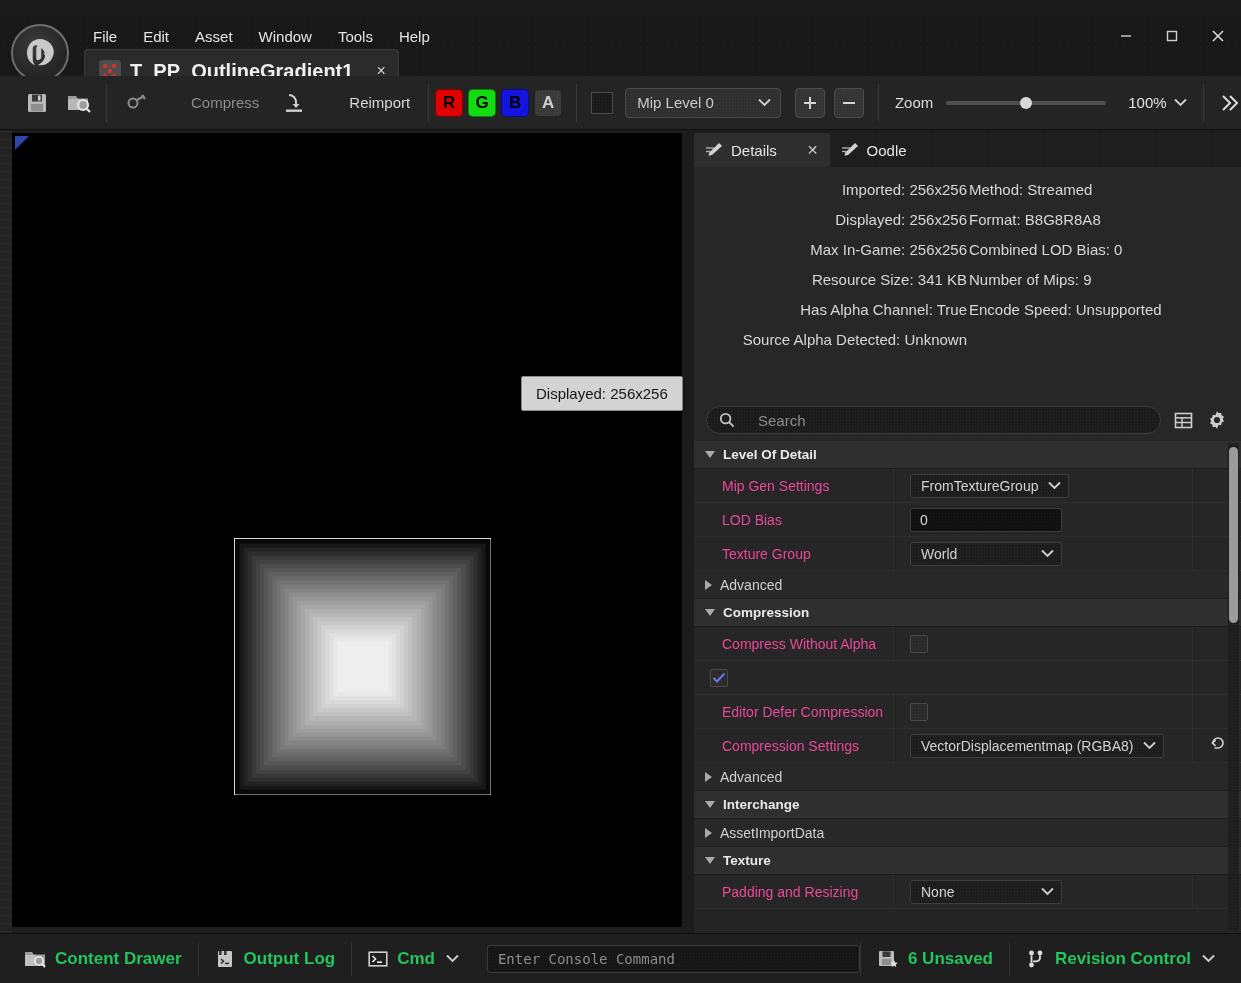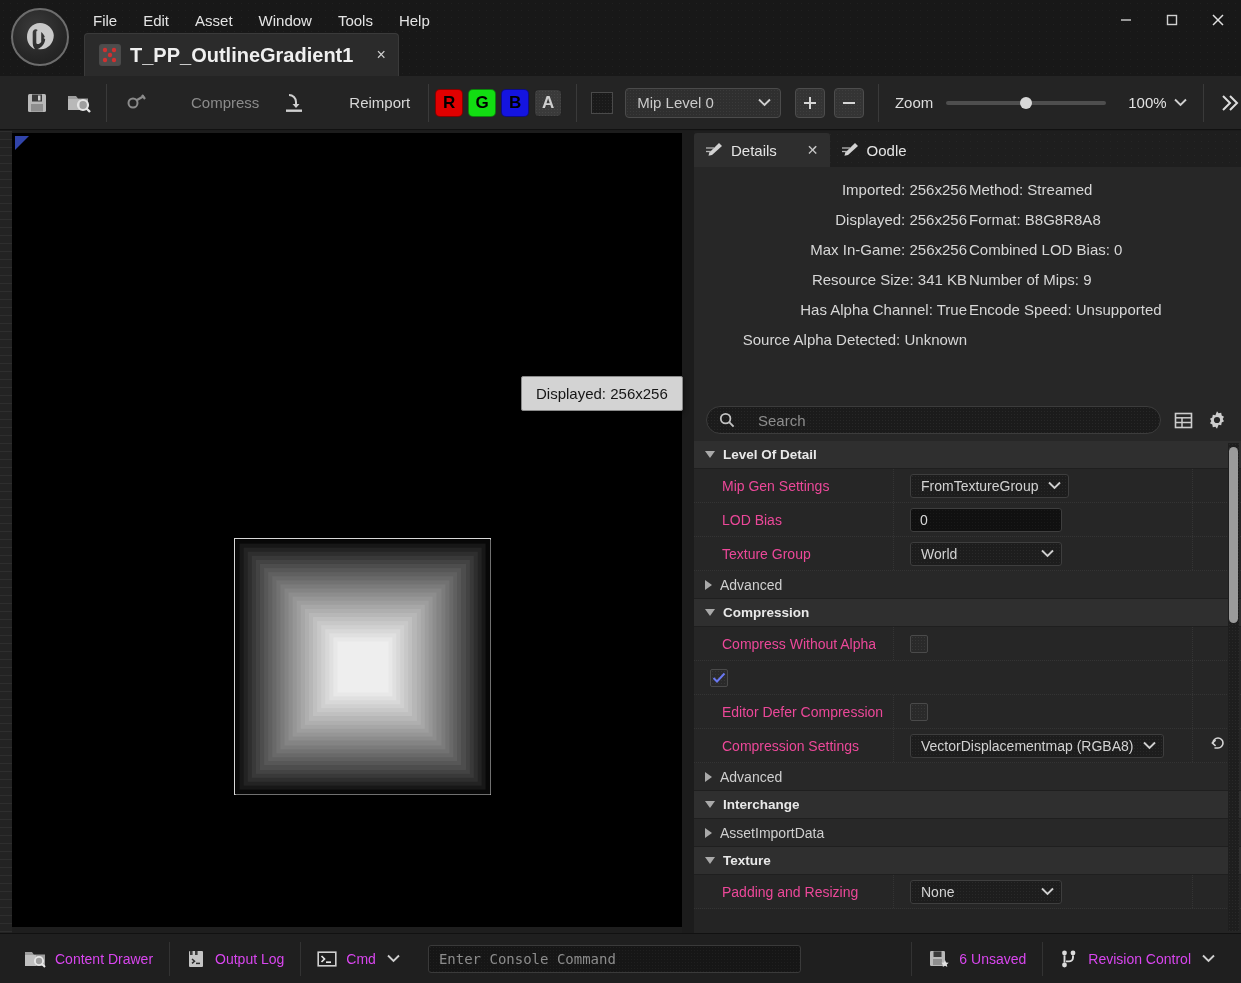--- a/index.html
+++ b/index.html
@@ -7,21 +7,21 @@
     width: 1241px; height: 983px;
     background: #151515;
     font-family: "Liberation Sans", sans-serif;
     overflow: hidden;
     -webkit-font-smoothing: antialiased;
   }
   #app { position: relative; width: 1241px; height: 983px; background: #1b1b1b; }
 
   
   .titlebar {
-    position: absolute; left: 0; top: 0; width: 1241px; height: 76px;
+    position: absolute; left: 0; top: 16px; width: 1241px; height: 76px;
     background: #181818;
     background-image: radial-gradient(rgba(255,255,255,0.035) 0.5px, transparent 0.6px);
     background-size: 7px 7px;
     border-bottom: 0px solid #0d0d0d;
   }
   .ue-logo {
     position: absolute; left: 11px; top: 8px; width: 58px; height: 58px;
     border-radius: 50%;
     background: radial-gradient(circle at 42% 35%, #3c3c3c 0%, #272727 58%, #1d1d1d 100%);
     border: 2px solid #6d6d6d;
@@ -265,21 +265,21 @@
   
   .statusbar {
     position: absolute; left: 0; bottom: 0; width: 1241px; height: 50px;
     background: #1f1f1f; display: flex; align-items: center;
     border-top: 1px solid #111;
   }
   .sb-btn {
     height: 40px; display: flex; align-items: center; gap: 9px; padding: 0 16px; cursor: pointer;
     flex: none;
   }
-  .sb-btn .lbl { font-size: 14px; color: #d946ef; white-space: nowrap; }
+  .sb-btn .lbl { font-size: 17px; color: #22c55e; white-space: nowrap; font-weight: bold; }
   .sb-sep { width: 1px; height: 34px; background: #333; flex: none; }
   .console-input {
     height: 28px; flex: none; width: 373px; margin-left: 12px;
     background: #161616; border: 1px solid #3a3a3a; border-radius: 3px;
     display: flex; align-items: center; padding: 0 10px;
     background-image: radial-gradient(rgba(255,255,255,0.04) 0.5px, transparent 0.6px);
     background-size: 3px 3px;
     cursor: text;
   }
   .console-input .ph {

